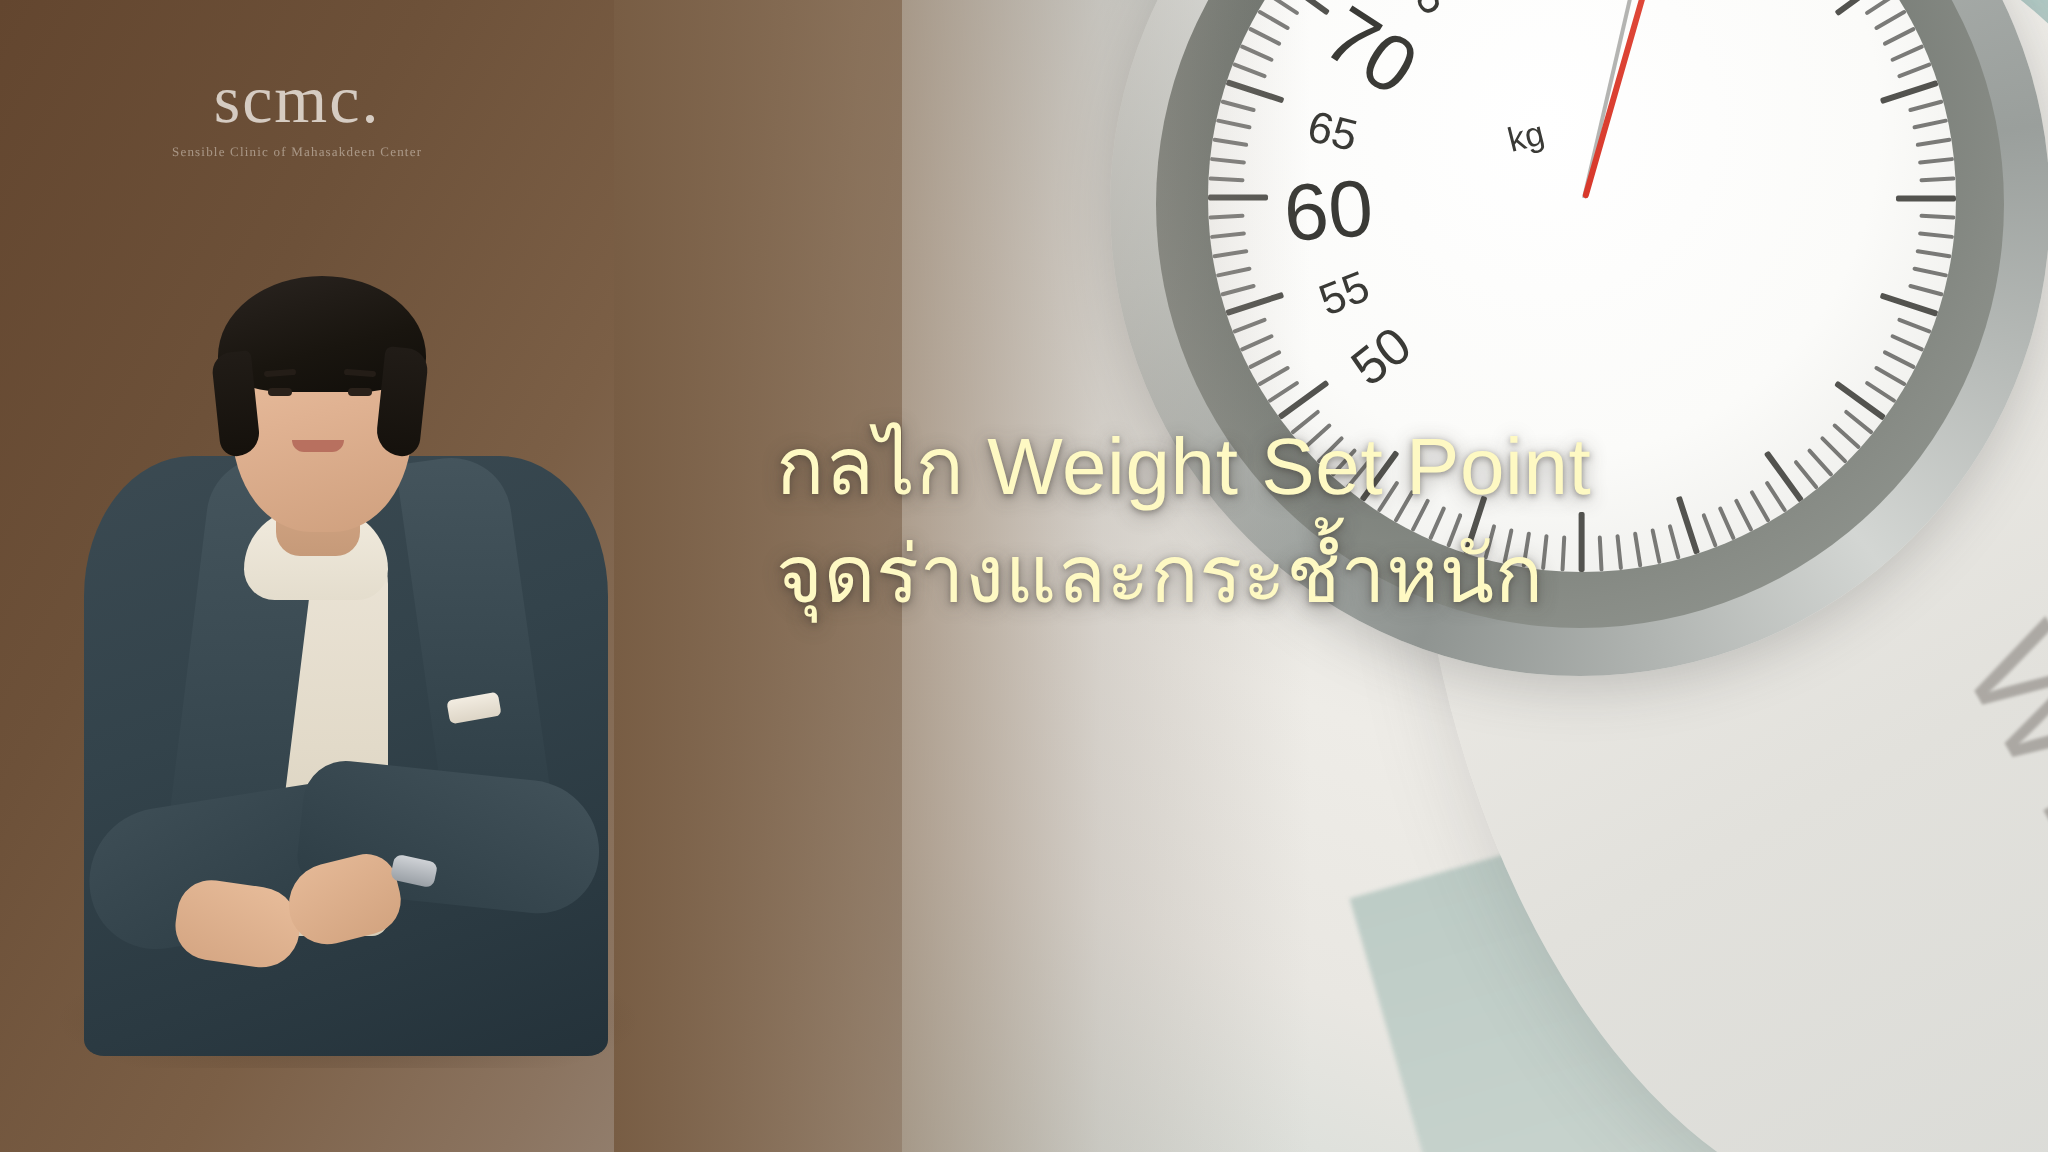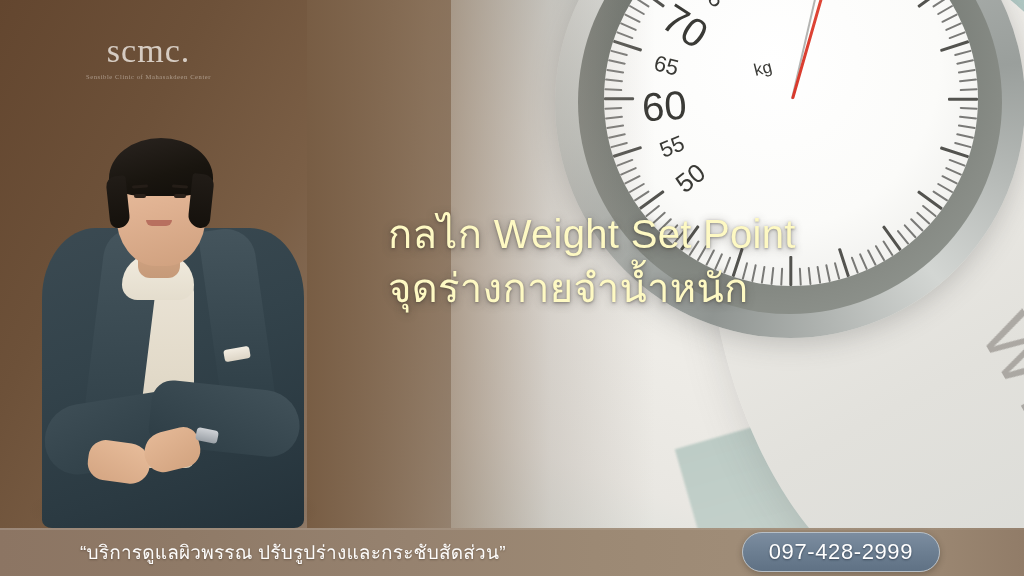--- a/index.html
+++ b/index.html
@@ -405,24 +405,18 @@
     <div class="p-armL"></div>
     <div class="p-armR"></div>
     <div class="p-handR"></div>
     <div class="p-handL"></div>
     <div class="p-watch"></div>
     <div class="p-pocket"></div>
   </div>
 
   <div class="headline">
     <span>กลไก Weight Set Point</span>
-    <span class="l2">จุดร่างกายจำน้ำหนัก</span>
+    <span class="l2">จุดร่างและกระช้ำหนัก</span>
   </div>
 
 
-  <div class="bottombar">
-    <div class="tagline">“บริการดูแลผิวพรรณ ปรับรูปร่างและกระชับสัดส่วน”</div>
-    <div class="phone-badge">
-      <span>097-428-2999</span>
-    </div>
-  </div>
 
 </div>
 
 </body></html>

